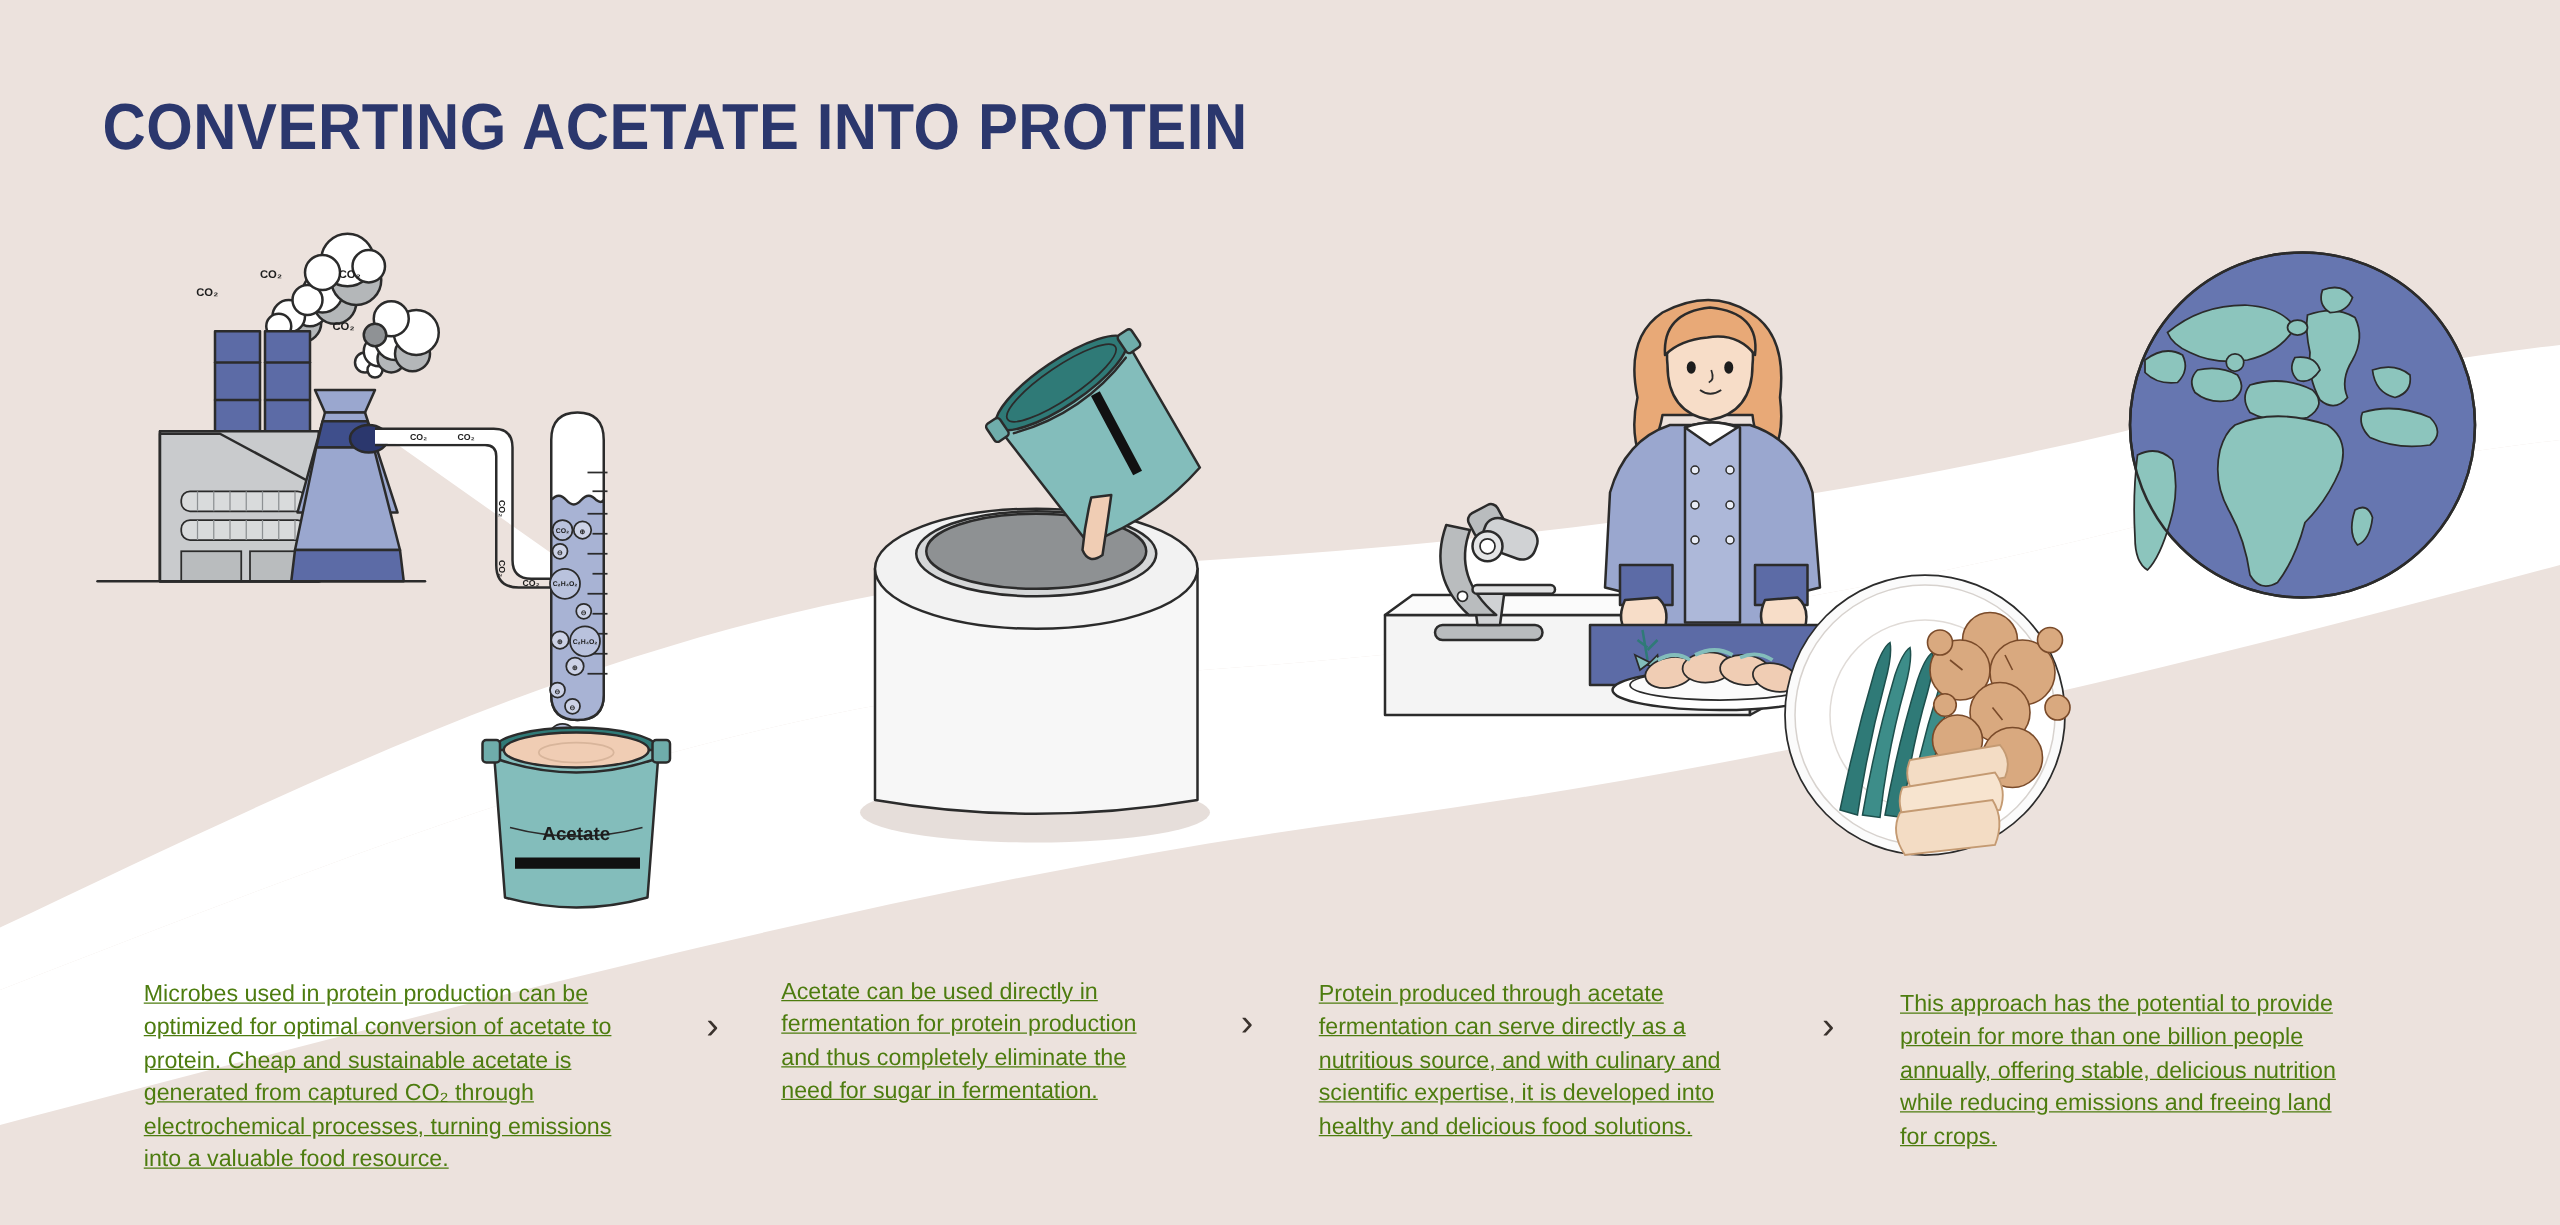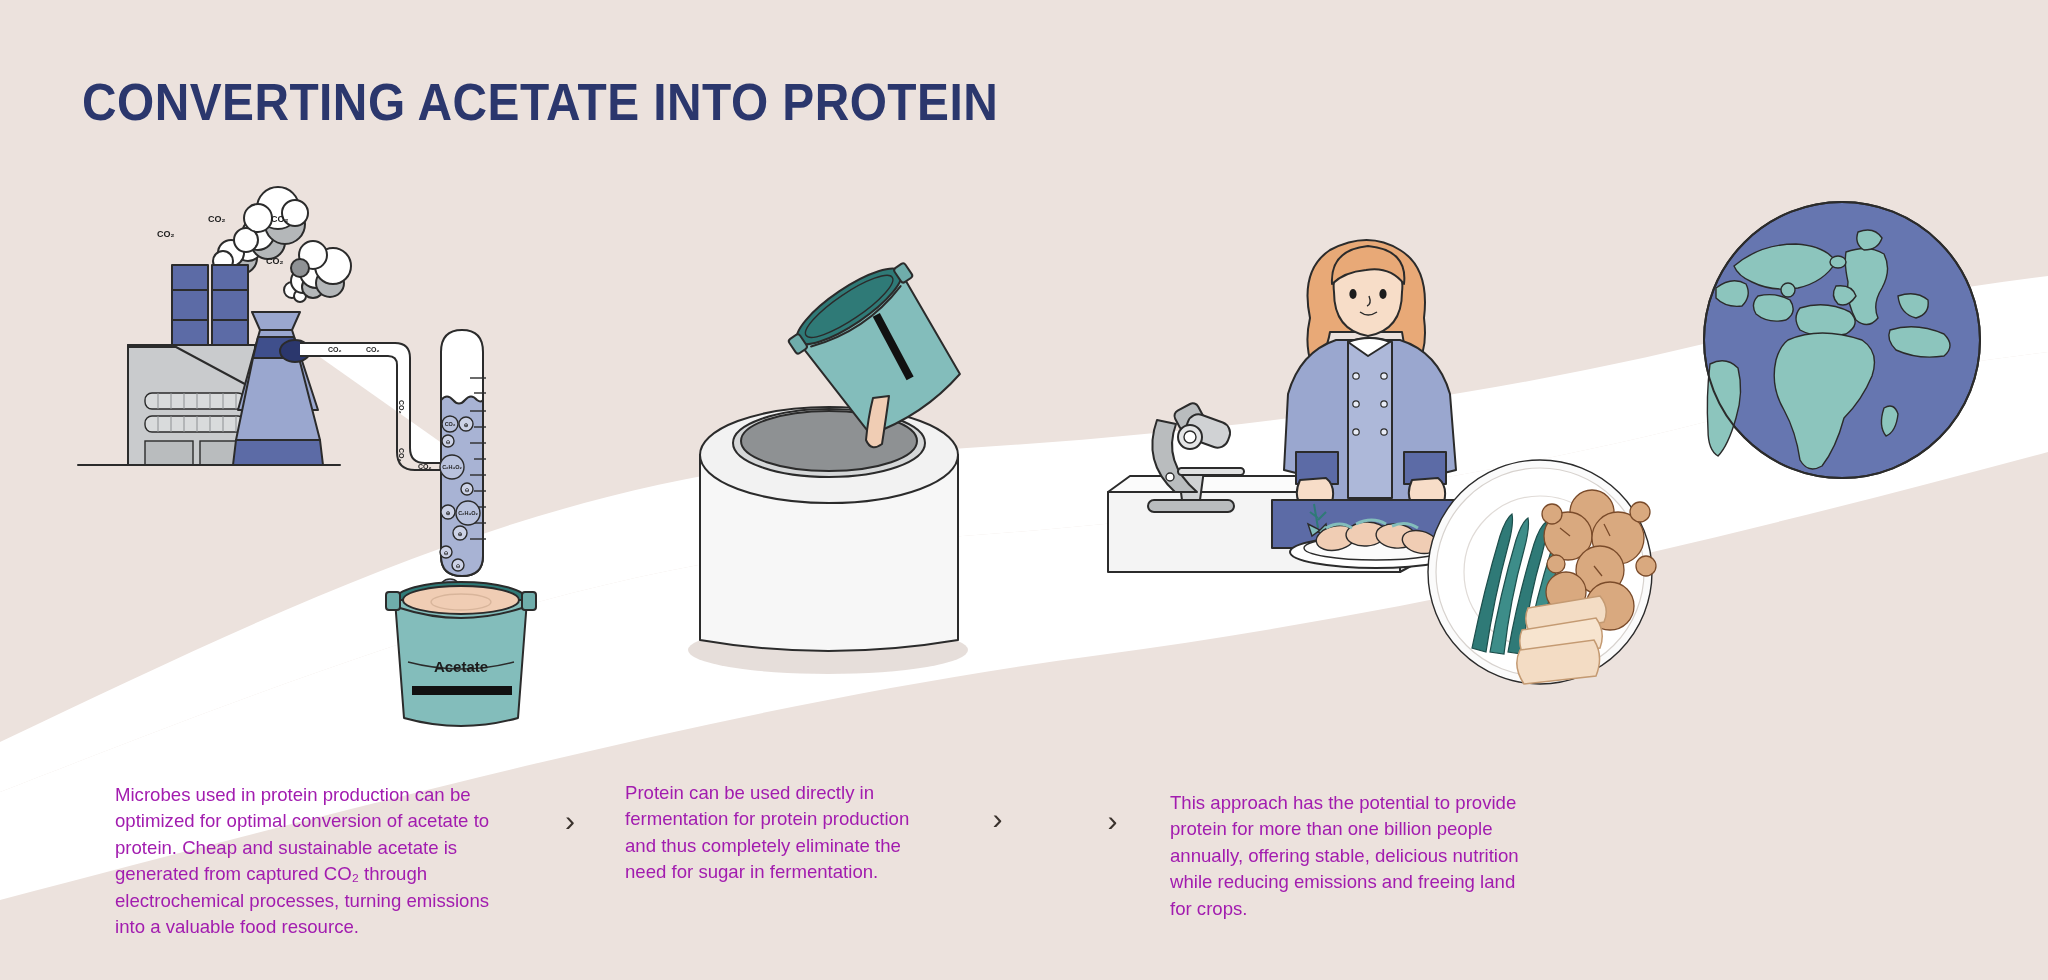--- a/index.html
+++ b/index.html
@@ -32,24 +32,25 @@
   #captions {
     position: absolute;
     left: 0; top: 782px;
     width: 2048px;
     z-index: 6;
     display: flex;
     align-items: flex-start;
   }
   .cap-col {
     flex: 0 0 auto;
-    color: #a21caf;
+    color: #4d7c0f;
     font-size: 18.6px;
     line-height: 1.42;
     font-family: "Liberation Sans", sans-serif;
+    text-decoration: underline;
   }
   .cap-0 { width: 400px; margin-left: 115px; }
   .cap-1 { width: 315px; margin-left: 0px; }
   .cap-2 { width: 350px; margin-left: 0px; }
   .cap-3 { width: 360px; margin-left: 0px; }
   .chev {
     flex: 0 0 auto;
     font-size: 30px;
     color: #3a322d;
     font-weight: 300;
@@ -438,23 +439,24 @@
   </svg>
 
   <h1 id="title">CONVERTING ACETATE INTO PROTEIN</h1>
 
   <div id="captions">
 
     <div class="cap-col cap-0">Microbes used in protein production can be optimized for optimal conversion of acetate to protein. Cheap and sustainable acetate is generated from captured CO₂ through electrochemical processes, turning emissions into a valuable food resource.</div>
 
     <div class="chev chev-0">›</div>
 
-    <div class="cap-col cap-1">Protein can be used directly in fermentation for protein production and thus completely eliminate the need for sugar in fermentation.</div>
+    <div class="cap-col cap-1">Acetate can be used directly in fermentation for protein production and thus completely eliminate the need for sugar in fermentation.</div>
 
     <div class="chev chev-1">›</div>
 
+    <div class="cap-col cap-2">Protein produced through acetate fermentation can serve directly as a nutritious source, and with culinary and scientific expertise, it is developed into healthy and delicious food solutions.</div>
 
     <div class="chev chev-2">›</div>
 
     <div class="cap-col cap-3">This approach has the potential to provide protein for more than one billion people annually, offering stable, delicious nutrition while reducing emissions and freeing land for crops.</div>
   </div>
 
 </div>
 
 </body></html>

